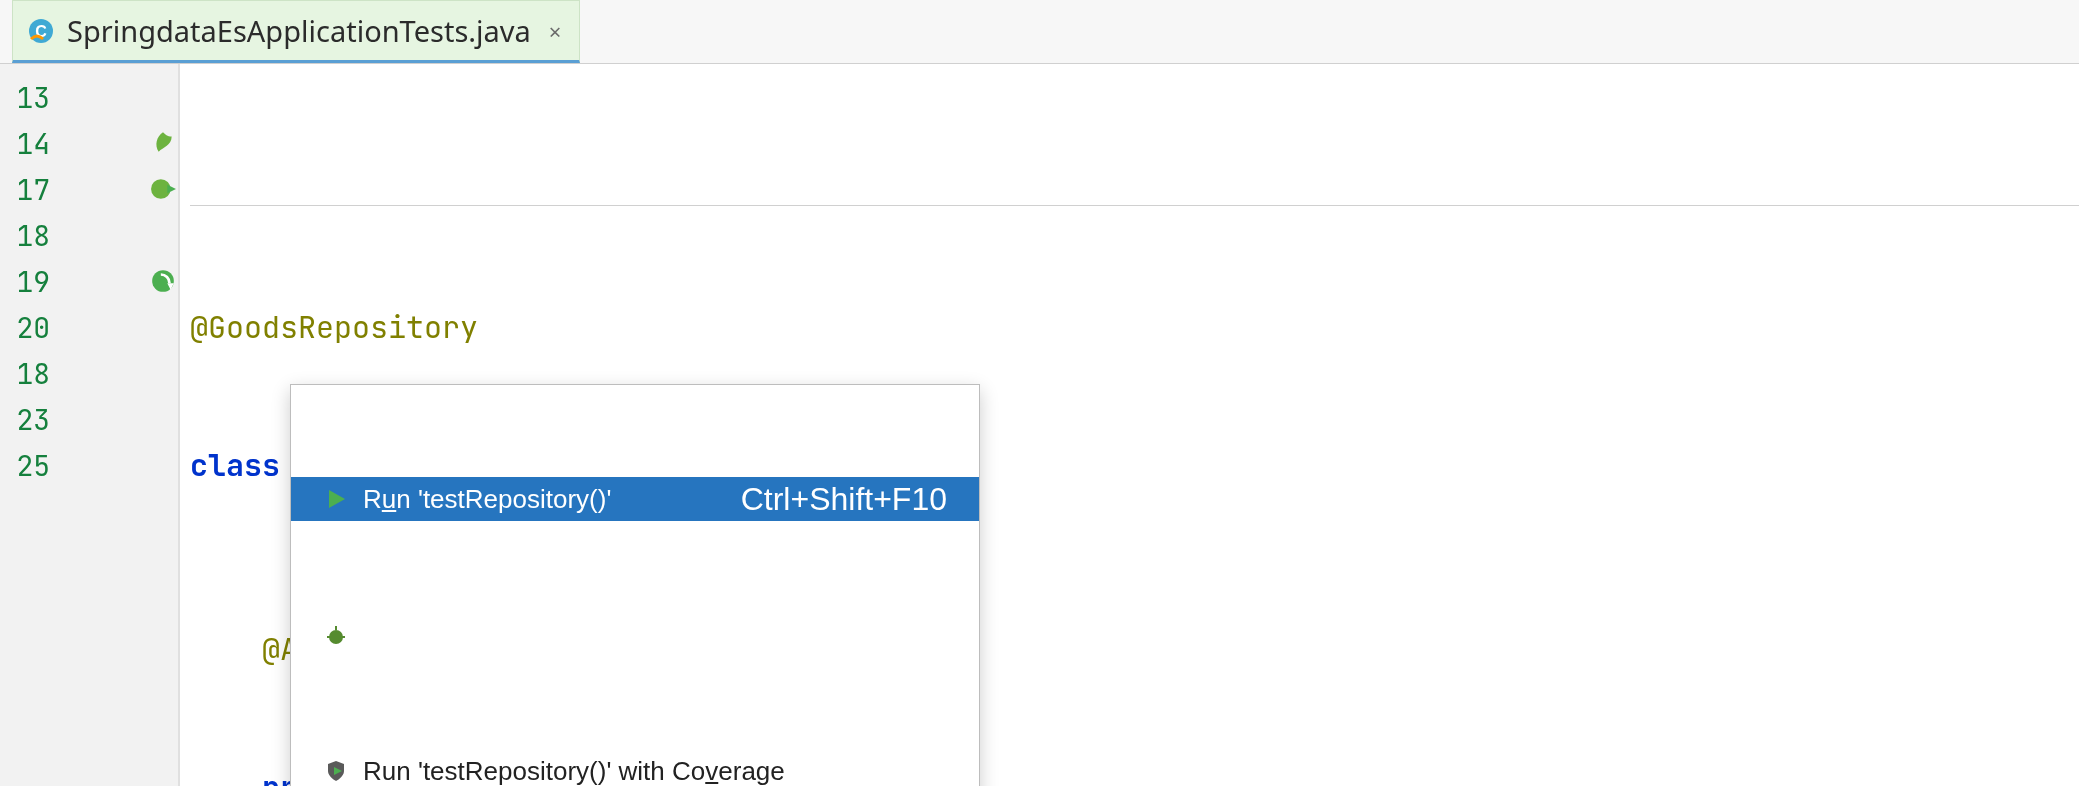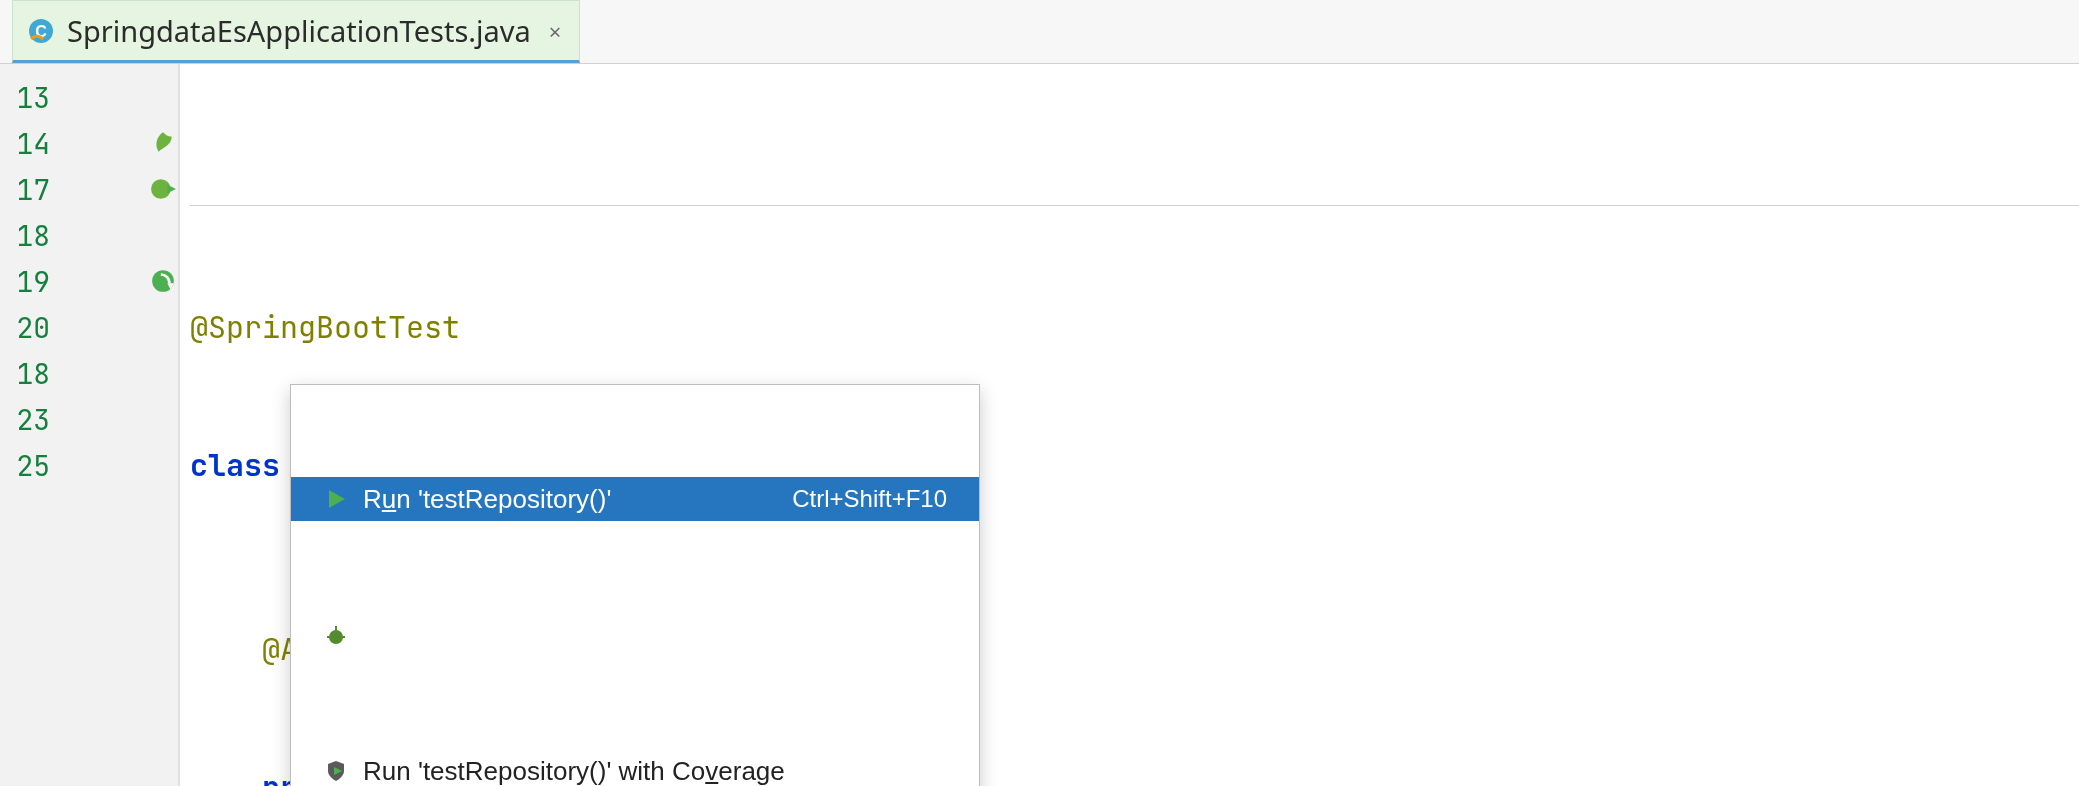--- a/index.html
+++ b/index.html
@@ -120,21 +120,21 @@
   .menu-item .underline { text-decoration: underline; }
   .menu-item .spacer { flex: 1; }
   .menu-item.selected {
     background: #2675bf;
     color: #ffffff;
   }
   .menu-item .micon {
     width: 26px; height: 26px;
     display: inline-flex; align-items: center; justify-content: center;
   }
-  .shortcut { font-size: 24px; margin-left: 24px; }
+  .shortcut { font-size: 32px; margin-left: 24px; }
 </style>
 </head>
 <body>
 
 <div class="tab-bar">
   <div class="tab">
     <span class="file-icon">
       <svg viewBox="0 0 28 28" width="28" height="28">
         <circle cx="14" cy="14" r="12" fill="#3fa9d4"></circle>
         <text x="14" y="20" font-size="16" font-family="Arial" font-weight="bold" text-anchor="middle" fill="#fff">C</text>
@@ -191,21 +191,21 @@
     <div class="gutter-row">
         <span class="lineno">23</span>
       </div>
     <div class="gutter-row">
         <span class="lineno">25</span>
       </div>
   </div>
 
   <div class="code-area">
     <div class="code-line"></div>
-    <div class="code-line"><span class="anno">@SpringBootTest</span></div>
+    <div class="code-line"><span class="anno">@GoodsRepository</span></div>
     <div class="code-line"><span class="kw">class</span><span class="txt"> </span><span class="txt wavy">SpringdataEsApplicationTests</span><span class="txt"> {</span></div>
     <div class="rule"></div>
     <div class="code-line">    <span class="anno">@Autowired</span></div>
     <div class="code-line">    <span class="kw">private</span><span class="txt"> GoodsRepository </span><span class="field">goodsRepository</span><span class="txt">;</span></div>
     
     
     
     
     
     

